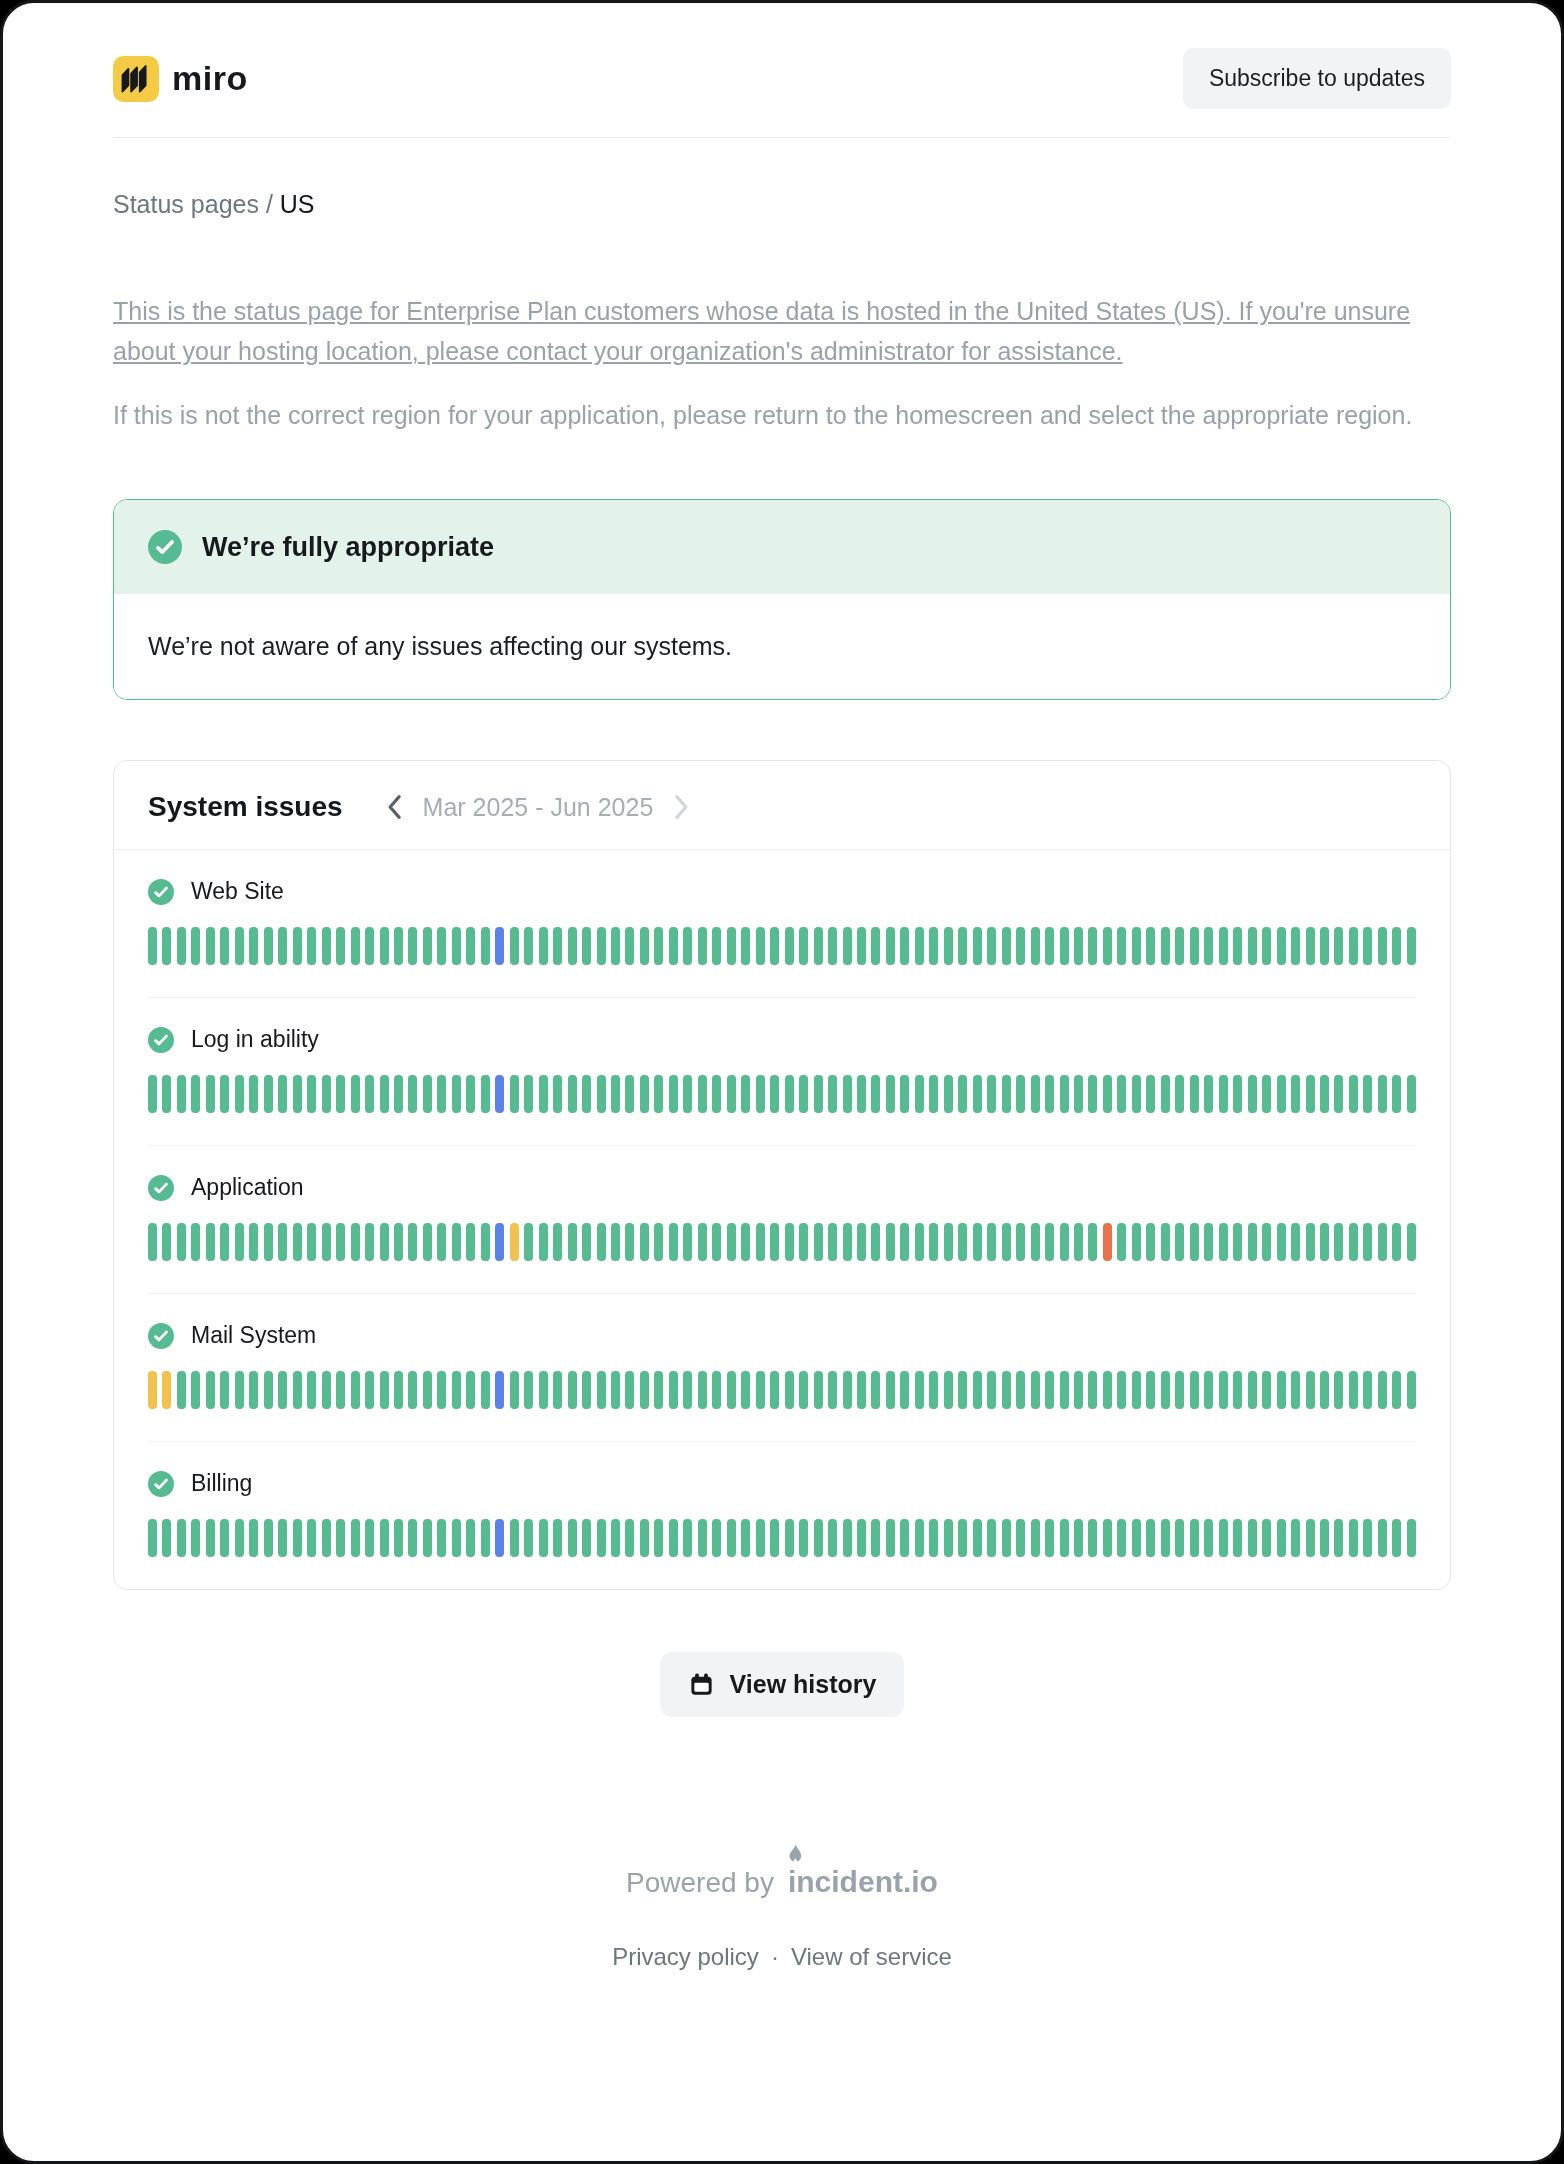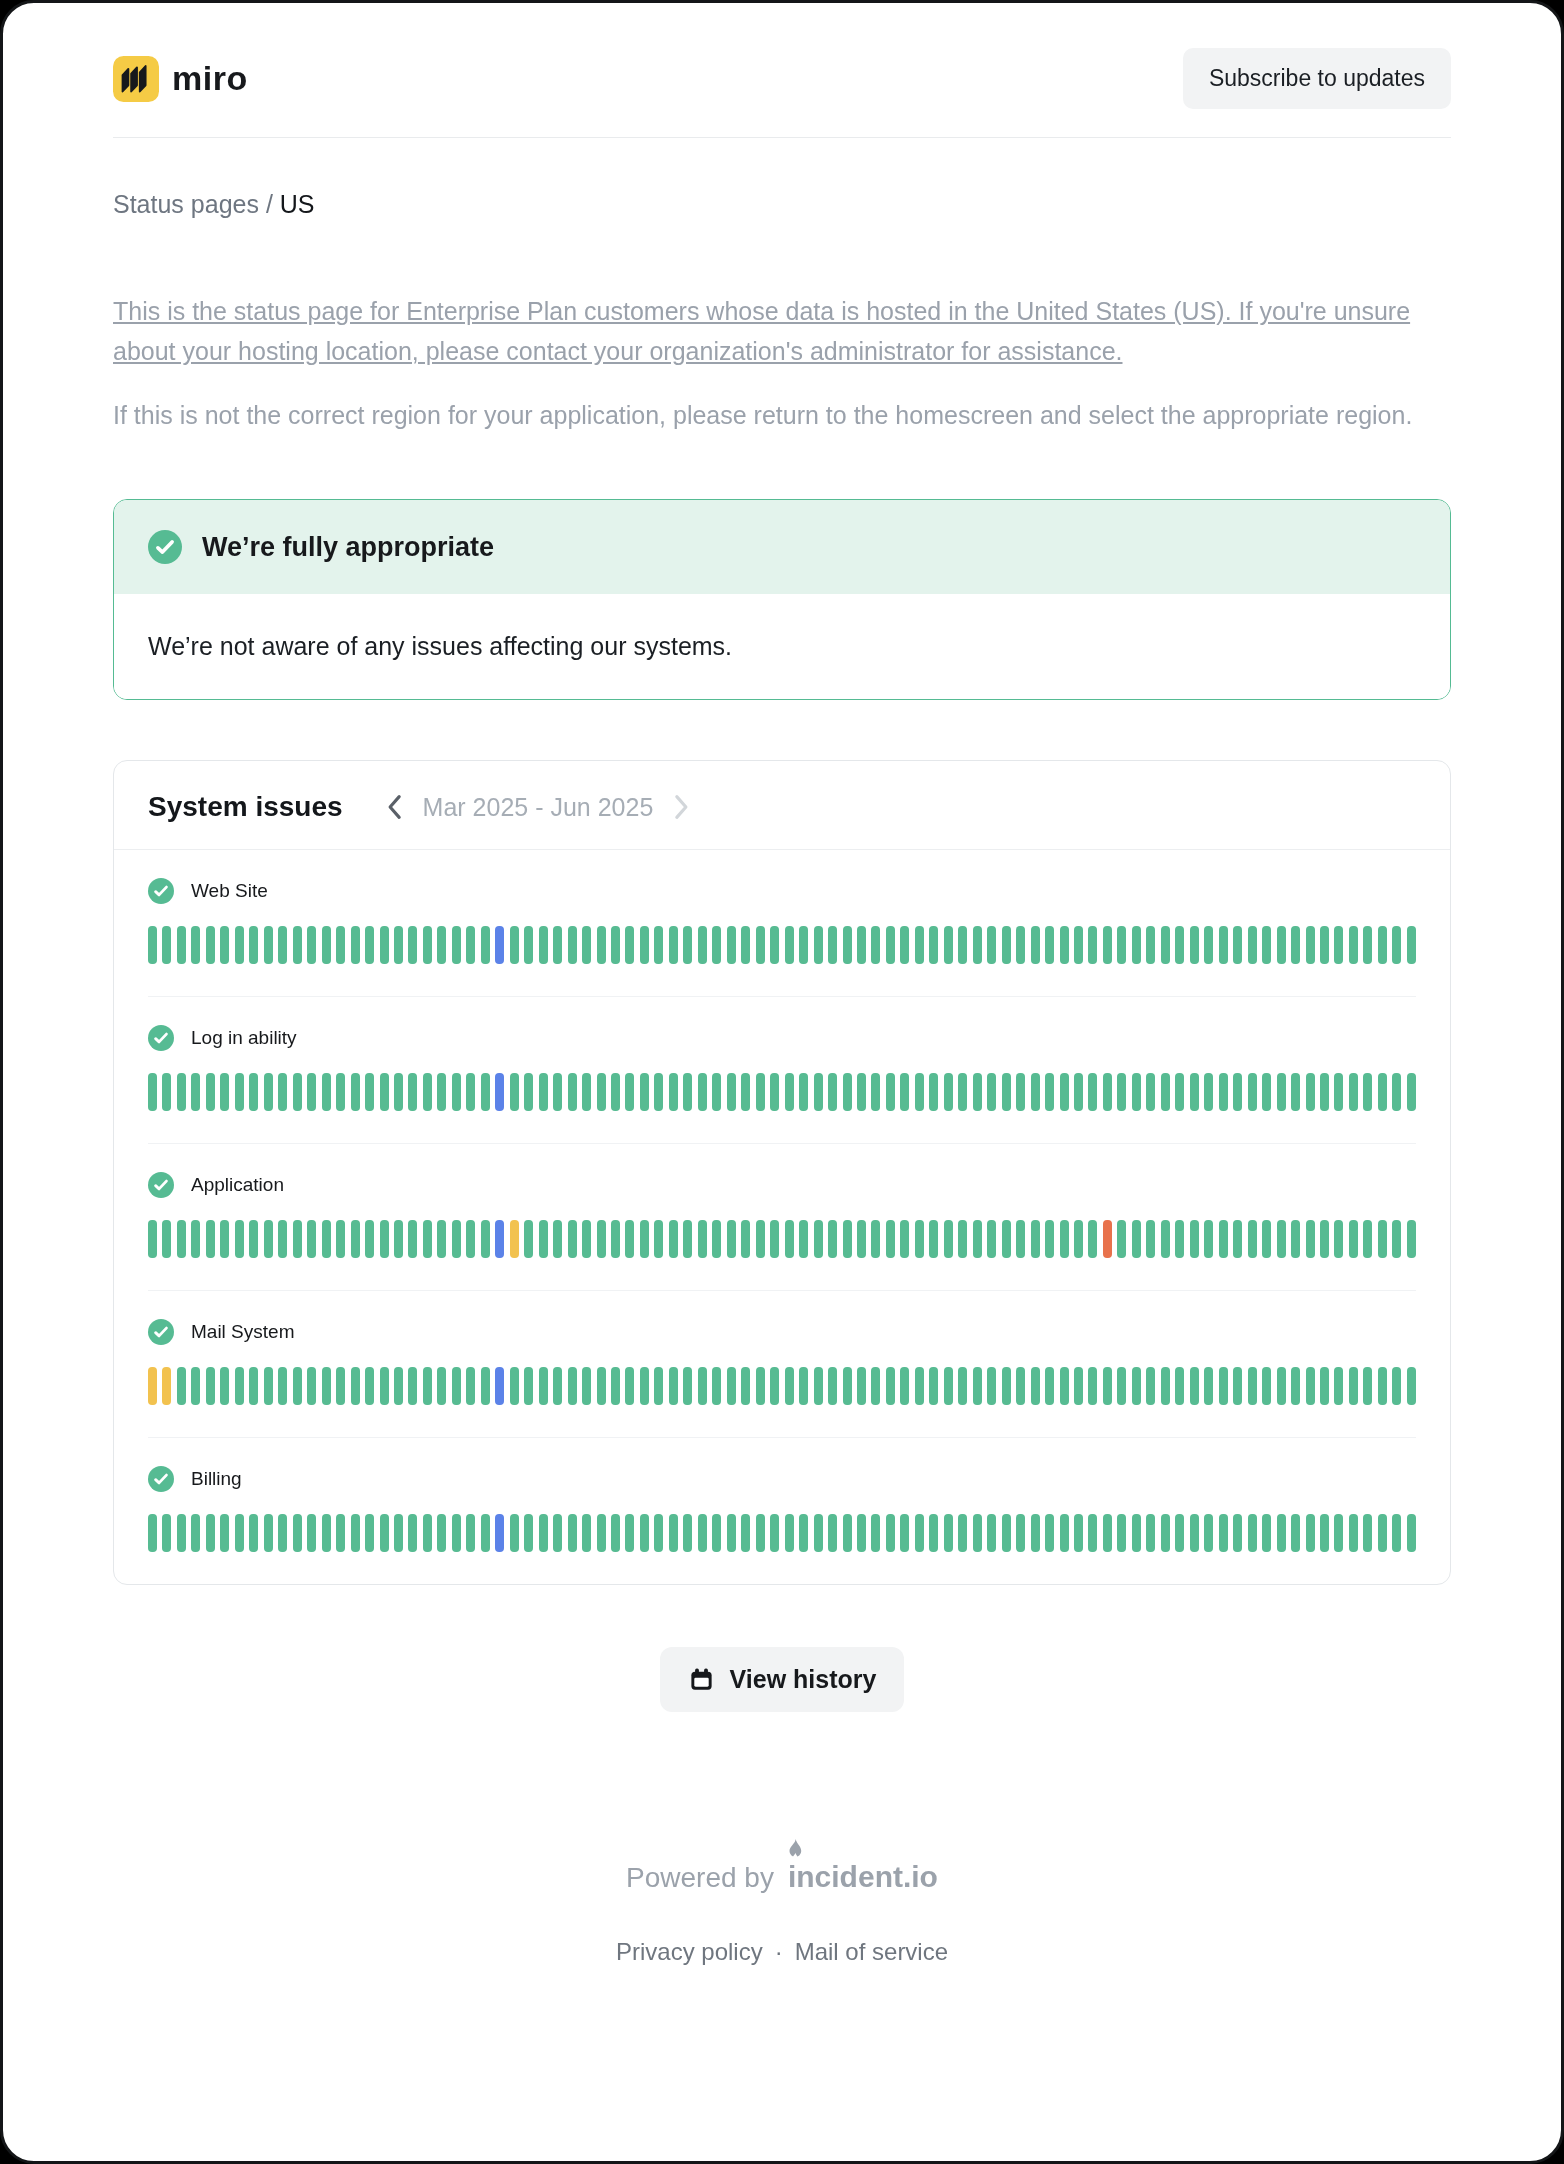--- a/index.html
+++ b/index.html
@@ -55,21 +55,21 @@
   .status-title { font-size:28px; font-weight:700; color:#14171b; }
   .date-nav { display:flex; align-items:center; gap:20px; }
   .date-nav .chev { width:18px; height:26px; cursor:pointer; }
   .date-range { font-size:25px; color:#a6adb5; }
 
   .service-list { padding:0 34px; }
   .service-row { padding:28px 0 32px; border-bottom:1px solid #f0f2f4; }
   .service-row:last-child { border-bottom:none; }
   .service-label { display:flex; align-items:center; gap:17px; margin-bottom:22px; }
   .service-label .check-icon { width:26px; height:26px; flex:0 0 auto; }
-  .service-name { font-size:19px; font-weight:500; color:#17191c; }
+  .service-name { font-size:23px; font-weight:500; color:#17191c; }
   .bar-strip { display:flex; justify-content:space-between; height:38px; }
   .bar { width:9px; height:38px; border-radius:4px; flex:0 0 auto; }
   .bar.dotted {
     background-image: radial-gradient(circle, rgba(196,120,27,.65) 1.1px, transparent 1.4px);
     background-size: 5px 6px;
   }
 
   
   .history-wrap { display:flex; justify-content:center; margin-top:62px; }
   .history-btn {
@@ -659,17 +659,17 @@
           <path d="M8.4 0c.4 3.4-5 6-5 10a4.9 4.9 0 0 0 9.8 0C13.2 6.2 9.8 4.4 8.4 0Z" fill="#9ba2ab"></path>
           <path d="M8.2 11.5c.2 1.5-2 2.4-2 4a2 2 0 0 0 4 0c0-1.6-1.6-2.4-2-4Z" fill="#fff"></path>
         </svg>
         <span>incident.io</span>
       </span>
     </div>
 
     <div class="legal">
       <a>Privacy policy</a>
       <span>·</span>
-      <a>Mail of service</a>
+      <a>View of service</a>
     </div>
 
   </div>
 </div>
 
 </body></html>

